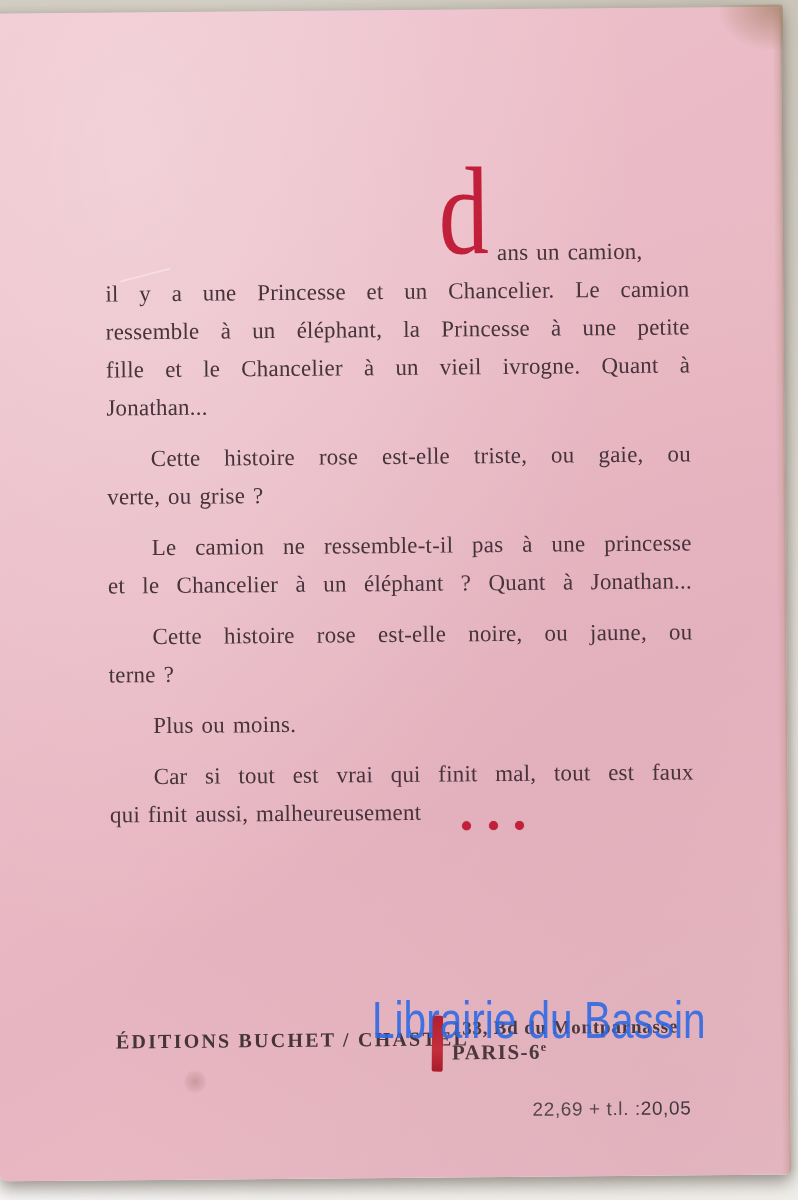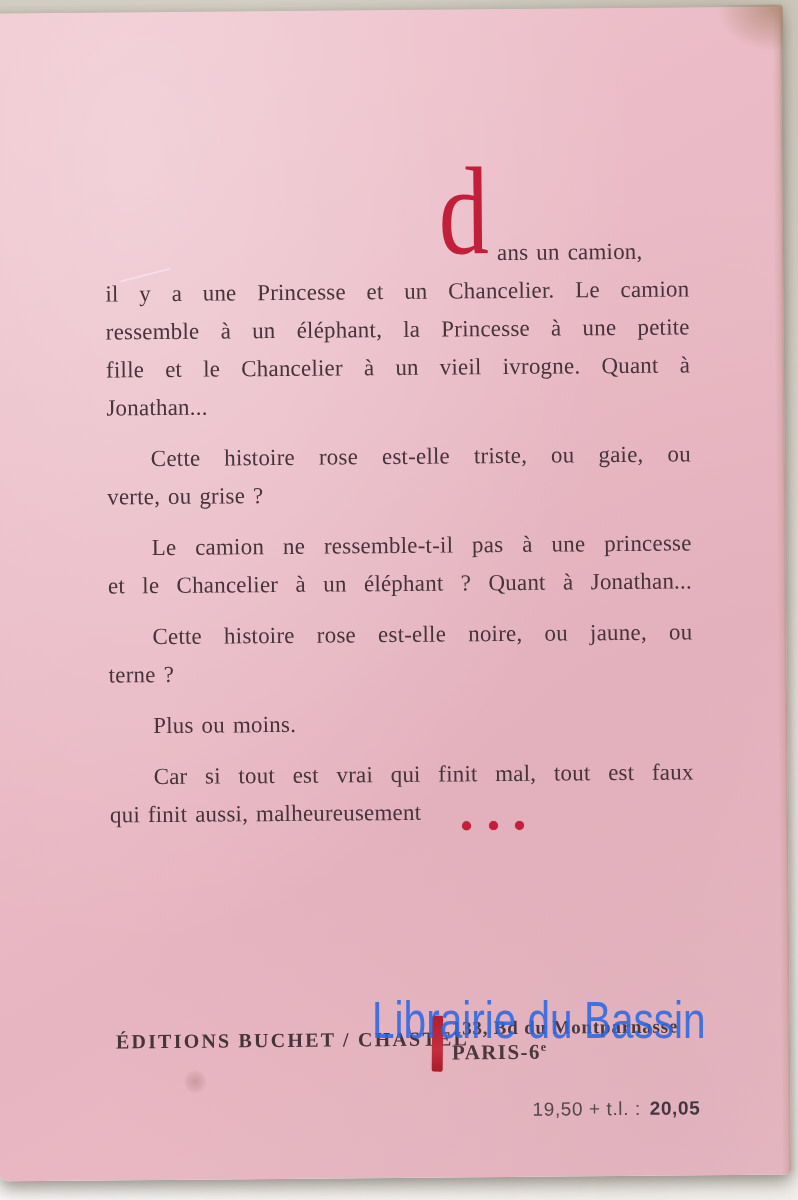--- a/index.html
+++ b/index.html
@@ -75,21 +75,21 @@
   }
   .addr{position:absolute;left:454px;top:1008px;font-weight:bold;color:#4a383e;white-space:nowrap;}
   .addr-1{font-size:19px;letter-spacing:.8px;}
   .addr-2{font-size:21px;letter-spacing:1.4px;margin-top:1px;}
   .addr-2 sup{font-size:12px;}
   
   .price{
     position:absolute;left:534px;top:1090px;
     font-family:"Liberation Sans",sans-serif;font-size:19px;letter-spacing:.6px;color:#56464d;white-space:nowrap;
   }
-  .price b{font-weight:bold;color:#443640;margin-left:9px;}
+  .price b{font-weight:normal;color:#443640;margin-left:0;}
   
   .watermark{
     position:absolute;left:372px;top:994px;z-index:5;
     font-family:"Liberation Sans",sans-serif;font-size:52px;line-height:1;
     color:rgba(42,104,229,.88);white-space:nowrap;
     transform:scaleX(.78);transform-origin:left top;
   }
 </style>
 </head>
 <body>
@@ -141,17 +141,17 @@
   </div>
 
   <div class="publisher">ÉDITIONS BUCHET / CHASTEL</div>
   <div class="red-bar"></div>
   <div class="addr">
     <div class="addr-1">133, Bd du Montparnasse</div>
     <div class="addr-2"><span>PARIS-6</span><sup>e</sup></div>
   </div>
 
   <div class="price">
-    <span>19,50 + t.l. :</span><b>20,05</b>
+    <span>22,69 + t.l. :</span><b>20,05</b>
   </div>
 </div>
 
 <div class="watermark">Librairie du Bassin</div>
 
 </body></html>

